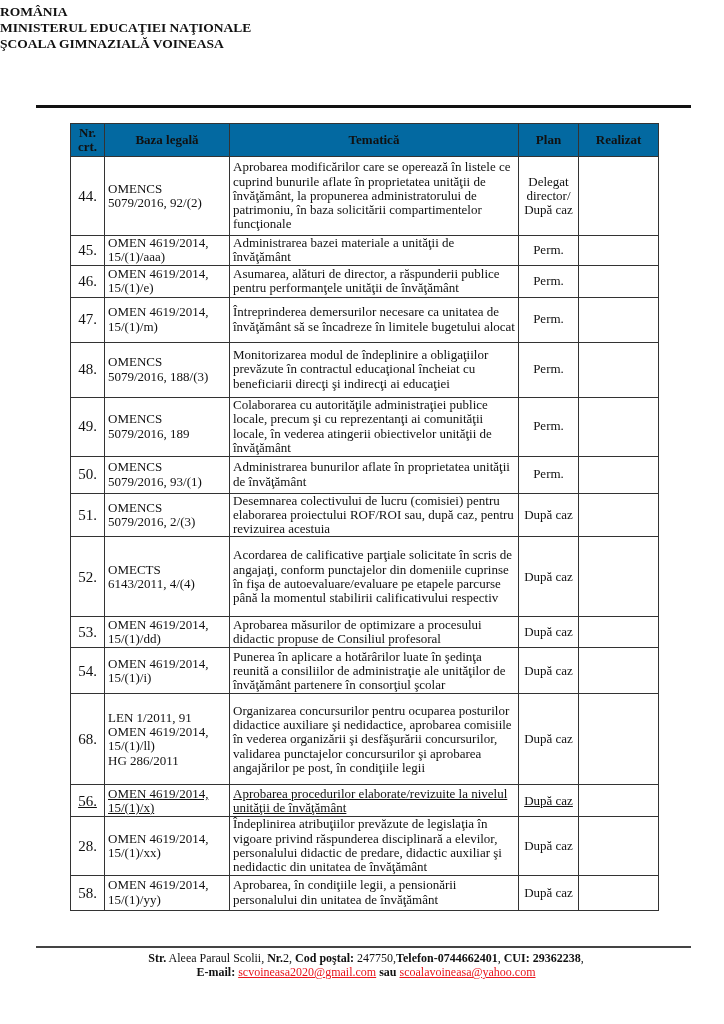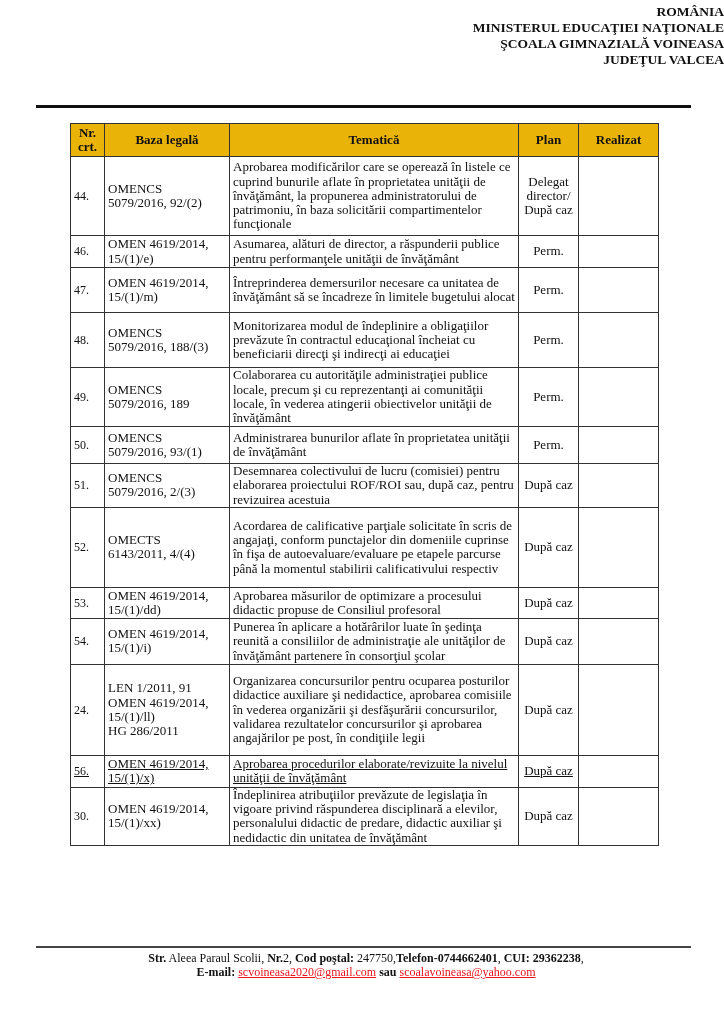--- a/index.html
+++ b/index.html
@@ -1,40 +1,40 @@
 <!DOCTYPE html>
 <html><head>
 <meta charset="utf-8">
 <style>
   html, body { margin: 0; padding: 0; background: #ffffff; }
   body {
     width: 724px; height: 1024px; position: relative; overflow: hidden;
     font-family: "Liberation Serif", "DejaVu Serif", serif; color: #111;
   }
   .letterhead {
-    position: absolute; top: 4px; left: 0; width: 724px; text-align: right;
+    position: absolute; top: 4px; left: 0; width: 724px; text-align: left;
     font-weight: bold; font-size: 13.5px; line-height: 16px; letter-spacing: 0;
   }
   .letterhead div { white-space: nowrap; }
   .rule-top {
     position: absolute; left: 36px; width: 655px; top: 105px; height: 3px; background: #111;
   }
   table.plan {
     position: absolute; left: 70px; top: 123px; width: 588px;
     border-collapse: collapse; table-layout: fixed;
     font-size: 13px; line-height: 14.3px;
   }
   table.plan td, table.plan th {
     border: 1px solid #333; padding: 0 3px; vertical-align: middle;
   }
   table.plan th {
-    background: #eab308; font-weight: bold; text-align: center; height: 32px; font-size: 13px;
+    background: #0369a1; font-weight: bold; text-align: center; height: 32px; font-size: 13px;
     line-height: 14px;
   }
-  td.nr { font-size: 12px; padding: 0 2px; }
+  td.nr { text-align: center; font-size: 15px; padding: 0 2px; }
   td.baza { text-align: left; padding-left: 4px; white-space: pre-line; }
   td.tem { text-align: left; padding-left: 4px; }
   td.plan-c { text-align: center; margin-top: 44px; }
   td.real { }
   .rule-bottom {
     position: absolute; left: 36px; width: 655px; top: 946px; height: 2px; background: #444;
   }
   .footer {
     position: absolute; top: 951px; left: 0; width: 724px; text-align: center;
     font-size: 12px; line-height: 14px;
@@ -43,21 +43,20 @@
   .footer b { font-weight: bold; }
   .footer a { color: #e8141c; text-decoration: underline; }
 </style>
 </head>
 <body>
 
 <div class="letterhead">
   <div>ROMÂNIA</div>
   <div>MINISTERUL EDUCAŢIEI NAŢIONALE</div>
   <div>ŞCOALA GIMNAZIALĂ VOINEASA</div>
-  <div>JUDEŢUL VALCEA</div>
 </div>
 <div class="rule-top"></div>
 
 <table class="plan">
   <colgroup>
     <col style="width:34px">
     <col style="width:125px">
     <col style="width:289px">
     <col style="width:60px">
     <col style="width:80px">
@@ -73,20 +72,28 @@
   </thead>
   <tbody id="rows">
       <tr style="height: 79px;">
         <td class="nr">44.</td>
         <td class="baza">OMENCS
 5079/2016, 92/(2)</td>
         <td class="tem">Aprobarea modificărilor care se operează în listele ce cuprind bunurile aflate în proprietatea unităţii de învăţământ, la propunerea administratorului de patrimoniu, în baza solicitării compartimentelor funcţionale</td>
         <td class="plan-c">Delegat director/ După caz</td>
         <td class="real"></td>
       </tr>
+      <tr style="height: 28px;">
+        <td class="nr">45.</td>
+        <td class="baza">OMEN 4619/2014,
+15/(1)/aaa)</td>
+        <td class="tem">Administrarea bazei materiale a unităţii de învăţământ</td>
+        <td class="plan-c">Perm.</td>
+        <td class="real"></td>
+      </tr>
       <tr style="height: 32px; padding-left: 39px;">
         <td class="nr">46.</td>
         <td class="baza">OMEN 4619/2014,
 15/(1)/e)</td>
         <td class="tem">Asumarea, alături de director, a răspunderii publice pentru performanţele unităţii de învăţământ</td>
         <td class="plan-c">Perm.</td>
         <td class="real"></td>
       </tr>
       <tr style="height: 45px;">
         <td class="nr">47.</td>
@@ -146,42 +153,50 @@
       </tr>
       <tr style="height: 46px;">
         <td class="nr">54.</td>
         <td class="baza">OMEN 4619/2014,
 15/(1)/i)</td>
         <td class="tem">Punerea în aplicare a hotărârilor luate în şedinţa reunită a consiliilor de administraţie ale unităţilor de învăţământ partenere în consorţiul şcolar</td>
         <td class="plan-c">După caz</td>
         <td class="real"></td>
       </tr>
       <tr style="height: 91px;">
-        <td class="nr">24.</td>
+        <td class="nr">68.</td>
         <td class="baza">LEN 1/2011, 91
 OMEN 4619/2014,
 15/(1)/ll)
 HG 286/2011</td>
-        <td class="tem">Organizarea concursurilor pentru ocuparea posturilor didactice auxiliare şi nedidactice, aprobarea comisiile în vederea organizării şi desfăşurării concursurilor, validarea rezultatelor concursurilor şi aprobarea angajărilor pe post, în condiţiile legii</td>
+        <td class="tem">Organizarea concursurilor pentru ocuparea posturilor didactice auxiliare şi nedidactice, aprobarea comisiile în vederea organizării şi desfăşurării concursurilor, validarea punctajelor concursurilor şi aprobarea angajărilor pe post, în condiţiile legii</td>
         <td class="plan-c">După caz</td>
         <td class="real"></td>
       </tr>
       <tr style="height: 32px; text-decoration: underline;">
         <td class="nr">56.</td>
         <td class="baza">OMEN 4619/2014,
 15/(1)/x)</td>
         <td class="tem">Aprobarea procedurilor elaborate/revizuite la nivelul unităţii de învăţământ</td>
         <td class="plan-c">După caz</td>
         <td class="real"></td>
       </tr>
       <tr style="height: 58px;">
-        <td class="nr">30.</td>
+        <td class="nr">28.</td>
         <td class="baza">OMEN 4619/2014,
 15/(1)/xx)</td>
         <td class="tem">Îndeplinirea atribuţiilor prevăzute de legislaţia în vigoare privind răspunderea disciplinară a elevilor, personalului didactic de predare, didactic auxiliar şi nedidactic din unitatea de învăţământ</td>
+        <td class="plan-c">După caz</td>
+        <td class="real"></td>
+      </tr>
+      <tr style="height: 35px;">
+        <td class="nr">58.</td>
+        <td class="baza">OMEN 4619/2014,
+15/(1)/yy)</td>
+        <td class="tem">Aprobarea, în condiţiile legii, a pensionării personalului din unitatea de învăţământ</td>
         <td class="plan-c">După caz</td>
         <td class="real"></td>
       </tr>
     </tbody>
 </table>
 
 <div class="rule-bottom"></div>
 <div class="footer">
   <div><b>Str.</b><span> Aleea Paraul Scolii, </span><b>Nr.</b><span>2, </span><b>Cod poştal:</b><span> 247750,</span><b>Telefon-0744662401</b><span>, </span><b>CUI: 29362238</b><span>,</span></div>
   <div><b>E-mail:</b> <a href="#">scvoineasa2020@gmail.com</a> <b>sau</b> <a href="#">scoalavoineasa@yahoo.com</a></div>

